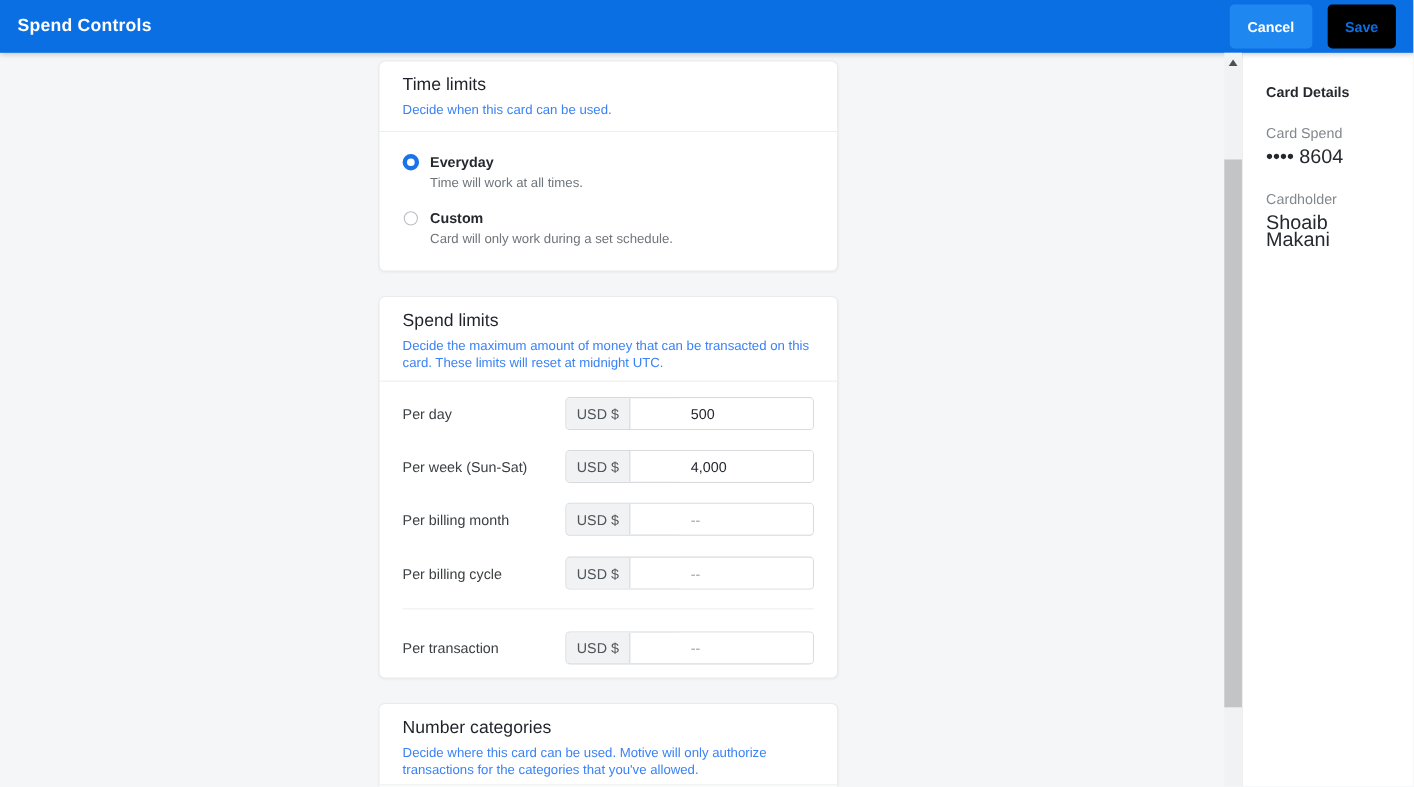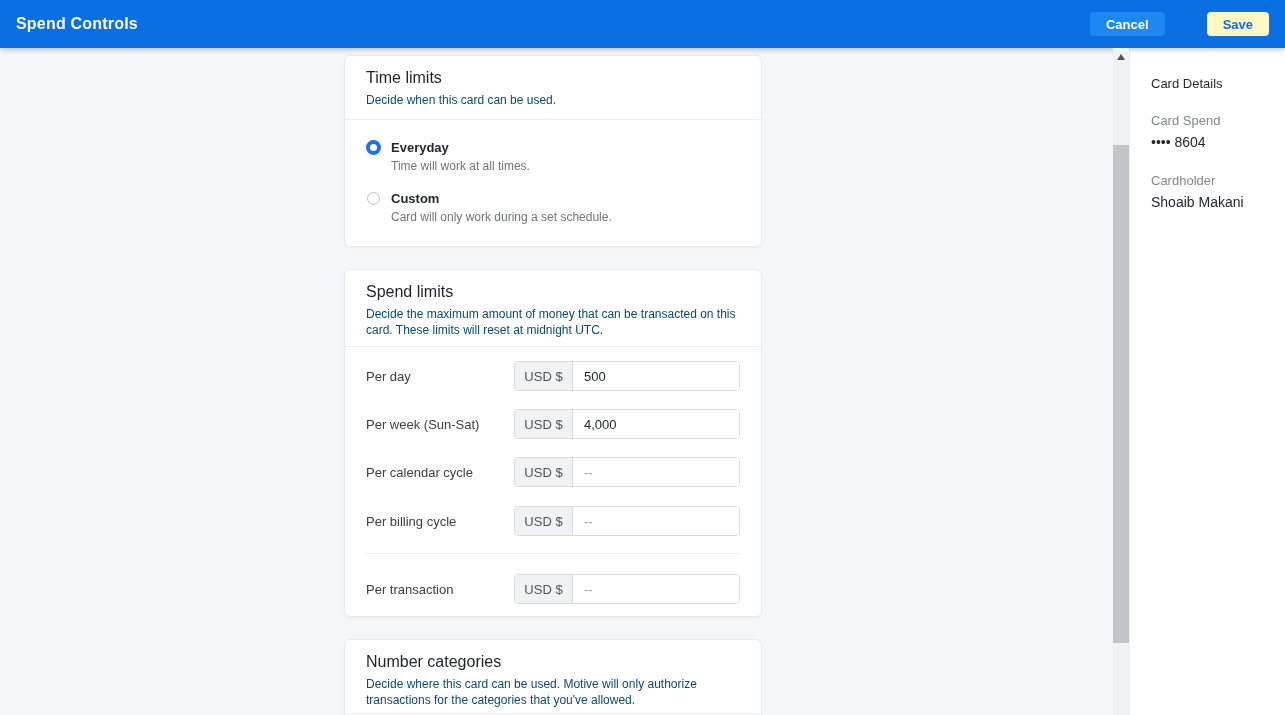--- a/index.html
+++ b/index.html
@@ -14,37 +14,37 @@
   
   .app-header {
     position:absolute; top:0; left:0; right:0; height:48px;
     background:var(--header-background, #0b6fe4);
     display:flex; align-items:center; padding:4px 16px;
     box-shadow:0 2px 5px rgba(0,0,0,.22); z-index:20;
   }
   .app-title { color:#fff; font-size:16px; font-weight:bold; letter-spacing:.2px; }
   .header-spacer { flex:1; }
   .btn { border:none; border-radius:4px; font-family:inherit; font-size:13px;
-         font-weight:bold; height:24px; padding:0 16px; cursor:pointer;margin-left:28px; }
+         font-weight:bold; height:40px; padding:0 16px; cursor:pointer; }
   .btn-cancel { background:var(--cancel-button-background, #1e87f0); color:#fff; margin-right:14px; }
-  .btn-save   { background:#fef9c3; color:var(--header-background, #0b6fe4); }
+  .btn-save   { background:#000000; color:var(--header-background, #0b6fe4); }
 
   
   .main { position:absolute; top:48px; left:0; width:1113px; bottom:0; overflow:hidden; }
   .content { width:418px; margin-left:344px; padding-top:7px; }
 
   .card {
     background:var(--card-background,#fff);
     border:1px solid #e9eaec; border-radius:6px;
     box-shadow:0 1px 2px rgba(0,0,0,.04);
     margin-bottom:22px;
   }
   .card-head { padding:12px 21px 11px; border-bottom:1px solid #edeef0; }
   .card-head h2 { font-size:16px; line-height:20px; font-weight:normal; color:#1f2329; margin-bottom:4px; }
-  .card-head p  { font-size:12px; line-height:16px; color:#0c4a6e; }
+  .card-head p  { font-size:12px; line-height:16px; color:#3b82f6; }
   .card-head.tall { padding-bottom:8px; }
 
   
   .options { padding:20px 21px 21px; }
   .option { display:flex; align-items:flex-start; cursor:pointer; }
   .option + .option { margin-top:17px; }
   .radio {
     flex:0 0 auto; width:13px; height:13px; border-radius:50%;
     border:1px solid #b9bec4; background:#fff; margin:1px 11px 0 1px;
   }
@@ -54,21 +54,21 @@
 
   
   .rows { padding:14px 21px 12px; }
   .limit-row { display:flex; align-items:center; height:30px; margin-bottom:18px; }
   .limit-row:nth-child(3) { margin-bottom:19px; }
   .limit-row:last-child, .limit-row.no-mb { margin-bottom:0; }
   .row-label { flex:1; font-size:13px; color:#3c4043; }
   .row-divider { border-top:1px solid #edeef0; margin:17px 0 20px; }
   .input-group {
     display:flex; width:226px; height:30px;
-    border:1px solid #d8dade; border-radius:4px; background:#fff; overflow:hidden;
+    border:1px solid #d8dade; border-radius:4px; background:#fff; overflow:hidden;gap:44px;
   }
   .prefix {
     flex:0 0 58px; background:#f1f2f3; border-right:1px solid #d8dade;
     display:flex; align-items:center; justify-content:center;
     font-size:13px; color:#50555b;
   }
   .input-group input {
     flex:1; border:none; outline:none; min-width:0;
     font-family:inherit; font-size:13px; color:#24292f; padding:0 11px;
   }
@@ -85,23 +85,23 @@
             display:flex; align-items:center; justify-content:center; cursor:pointer; }
   .sb-btn .tri { width:0; height:0; border-left:4px solid transparent;
                  border-right:4px solid transparent; border-bottom:6px solid #4d5156; }
   .sb-thumb { position:absolute; left:0; width:16px; top:97px; height:498px; background:#c2c4c6; cursor:pointer; }
 
   
   .sidebar {
     position:absolute; top:48px; bottom:0; left:1129px; right:0;
     background:#fff; border-left:1px solid #eceef0; padding:28px 21px 0; z-index:15;
   }
-  .sidebar h3 { font-size:13px; line-height:16px; font-weight:normal; color:#24292f; margin-bottom:21px; }
+  .sidebar h3 { font-size:13px; line-height:16px; font-weight:bold; color:#24292f; margin-bottom:21px; }
   .sb-label { font-size:13px; line-height:16px; color:#83888d; margin-bottom:5px; }
-  .sb-value { font-size:14px; line-height:16px; color:#24292f; margin-bottom:23px; }
+  .sb-value { font-size:18px; line-height:16px; color:#24292f; margin-bottom:23px; }
 </style>
 </head>
 <body>
 
 <header class="app-header">
   <span class="app-title">Spend Controls</span>
   <span class="header-spacer"></span>
   <button class="btn btn-cancel">Cancel</button>
   <button class="btn btn-save">Save</button>
 </header>
@@ -149,21 +149,21 @@
 
         <div class="limit-row">
           <span class="row-label">Per week (Sun-Sat)</span>
           <div class="input-group">
             <span class="prefix">USD $</span>
             <input type="text" value="4,000" placeholder="--" style="">
           </div>
         </div>
 
         <div class="limit-row">
-          <span class="row-label">Per calendar cycle</span>
+          <span class="row-label">Per billing month</span>
           <div class="input-group">
             <span class="prefix">USD $</span>
             <input type="text" placeholder="--" style="">
           </div>
         </div>
 
         <div class="limit-row no-mb">
           <span class="row-label">Per billing cycle</span>
           <div class="input-group">
             <span class="prefix">USD $</span>

